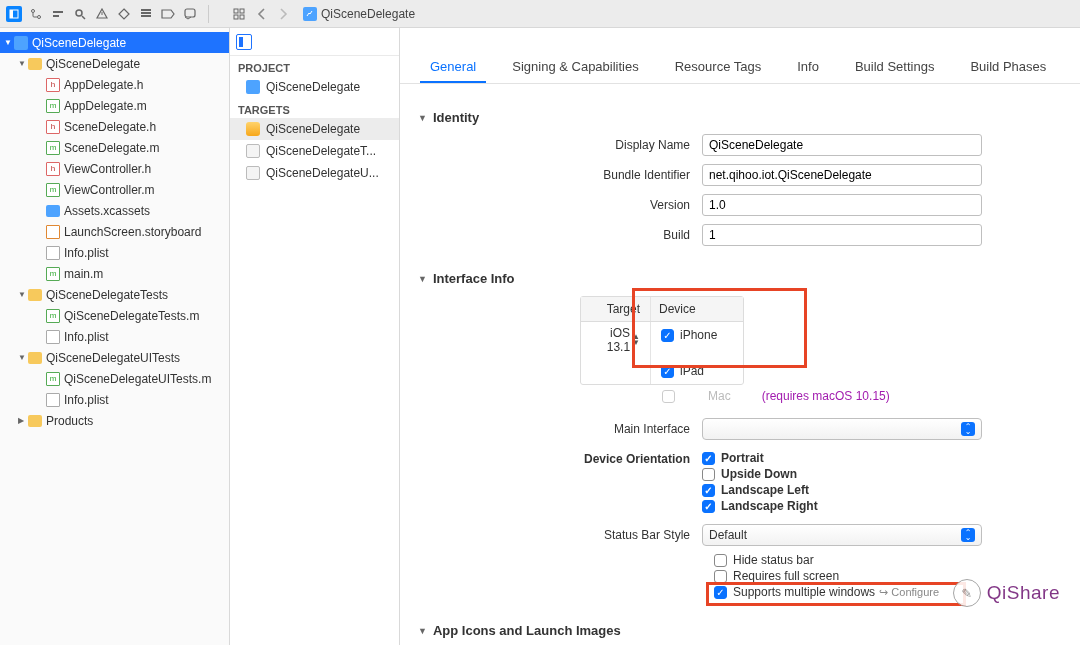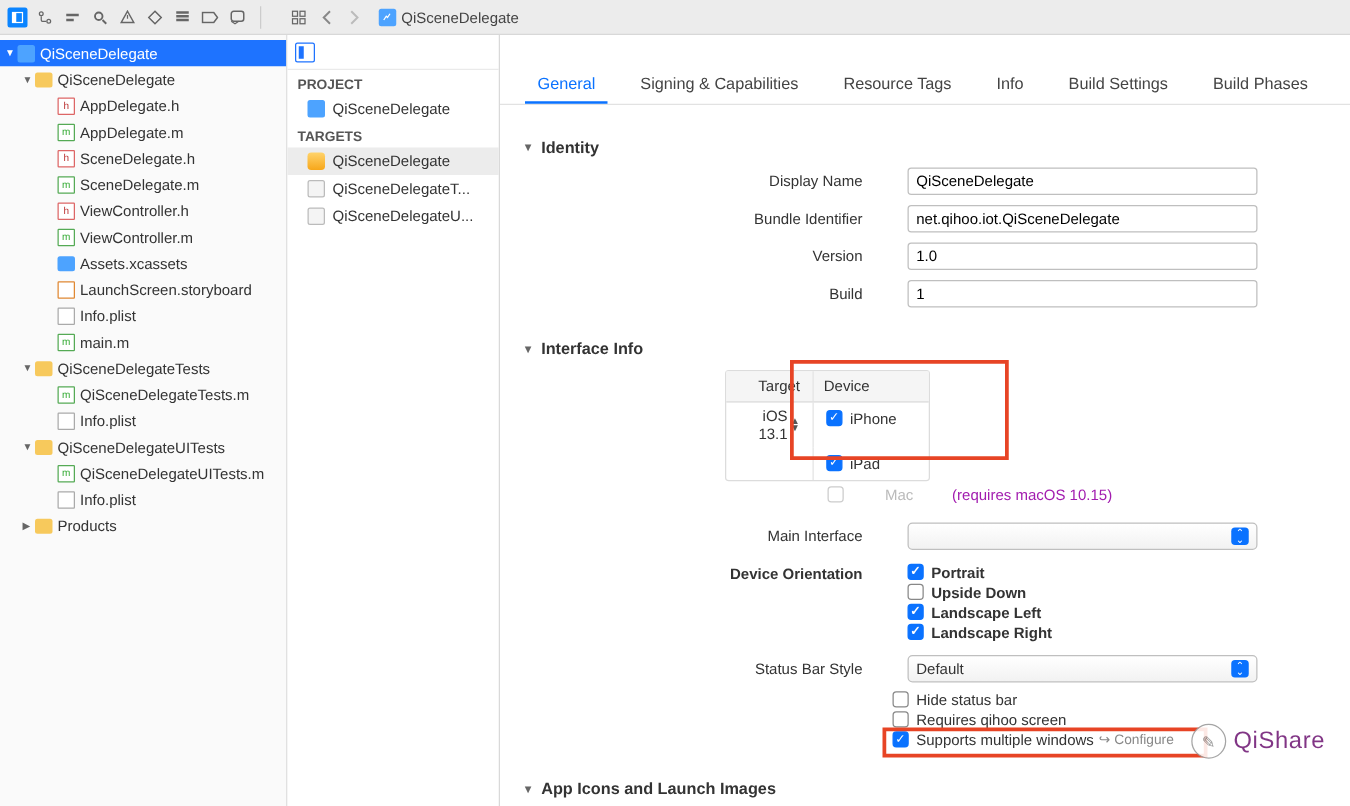--- a/index.html
+++ b/index.html
@@ -52,21 +52,21 @@
 
 .main { flex:1; display:flex; flex-direction:column; overflow:hidden;}
 .tabbar { height:56px; border-bottom:1px solid #e2e2e2; display:flex; align-items:flex-end; padding:0 12px;}
 .tabbar .tab { padding:0 18px 9px; font-size:13px; color:#444; cursor:default;}
 .tabbar .tab.active { color:#0a72ff; position:relative;}
 .tabbar .tab.active:after{ content:""; position:absolute; left:8px; right:8px; bottom:0; height:2px; background:#0a72ff;}
 
 .content { flex:1; overflow-y:auto; padding:14px 0 60px;}
 .section-hdr { display:flex; align-items:center; gap:6px; padding:4px 18px; font-size:13px; font-weight:600; color:#333; margin-top:8px;}
 .section-hdr .tri2 { font-size:9px; color:#666;}
-.form-row { display:flex; align-items:center; height:28px; margin:2px 0;gap:24px;}
+.form-row { display:flex; align-items:center; height:28px; margin:2px 0;}
 .form-row .r-label { width:302px; text-align:right; padding-right:12px; font-size:12px; color:#333;}
 .form-row .r-ctrl { flex:0 0 280px; }
 .txt { width:280px; height:22px; border:1px solid #bfbfbf; border-radius:3px; padding:0 6px; font-size:12px; background:#fff;}
 .sel-box { width:280px; height:22px; border:1px solid #bfbfbf; border-radius:4px; padding:0 6px; font-size:12px; background:linear-gradient(#fff,#f2f2f2); display:flex; align-items:center; justify-content:space-between;}
 .sel-box .arr { width:14px; height:14px; background:#0a72ff; border-radius:3px; color:#fff; font-size:8px; display:flex; flex-direction:column; align-items:center; justify-content:center; line-height:5px;}
 
 
 .deploy-wrap { margin:6px 0 4px 180px; position:relative;}
 .dep-table { border:1px solid #dcdcdc; border-radius:3px; display:inline-block;}
 .dep-table .dt-head { display:flex; background:#f5f5f5; border-bottom:1px solid #dcdcdc;}
@@ -74,21 +74,21 @@
 .dep-table .c1 { width:70px; text-align:right; border-right:1px solid #e4e4e4;}
 .dep-table .c2 { width:92px; padding-left:8px;}
 .dep-table .dt-row { display:flex;}
 .dep-table .dt-row .col { padding:4px 10px;}
 .dropdown-mini { font-size:12px; display:inline-flex; align-items:center; gap:2px;}
 .dropdown-mini .arrs { font-size:8px; color:#555; line-height:6px;}
 .chk { width:13px; height:13px; border:1px solid #888; border-radius:3px; display:inline-flex; align-items:center; justify-content:center; margin-right:6px; vertical-align:middle;}
 .chk.on { background:#0a72ff; border-color:#0a72ff; color:#fff;}
 .chk.on:after { content:"✓"; font-size:10px; line-height:1;}
 .chk.mac { border-color:#ccc;}
-.chk-line { display:flex; align-items:flex-start; font-size:12px; margin:2px 0; color:#333;}
+.chk-line { display:flex; align-items:flex-end; font-size:12px; margin:2px 0; color:#333;}
 .chk-line.dim { color:#bbb;gap:27px;}
 .hint { color:#a21caf; font-size:12px; margin-left:4px;}
 
 .redbox { position:absolute; border:3px solid #e74425; pointer-events:none;}
 .redbox.r1 { left:52px; top:-8px; width:175px; height:80px;}
 .cfg-link { color:#888; font-size:11px; margin-left:4px;}
 .watermark { position:absolute; right:20px; bottom:38px; display:flex; align-items:center; gap:6px; opacity:.88;}
 .watermark .bubble { width:28px; height:28px; border:1.5px solid #999; border-radius:50%; display:flex; align-items:center; justify-content:center; font-size:13px; color:#888; background:#fff;}
 .watermark .wtxt { font-size:19px; color:#701a75; letter-spacing:.5px;}
 .main-inner { position:relative; }
@@ -463,21 +463,21 @@
             </div>
           </div>
         </div>
         <div style="margin-left:314px; margin-top:4px; position:relative;">
           <div class="chk-line">
               <span class="chk"></span>
               <span>Hide status bar</span>
             </div>
           <div class="chk-line">
               <span class="chk"></span>
-              <span>Requires qihoo screen</span>
+              <span>Requires full screen</span>
             </div>
           <div style="position:relative;">
             <div class="redbox" style="left:-8px; top:-3px; width:260px; height:24px;"></div>
             <div class="chk-line">
                 <span class="chk on"></span>
                 <span>Supports multiple windows</span>
               <span class="cfg-link">↪ <span>Configure</span></span>
             </div>
           </div>
         </div>

